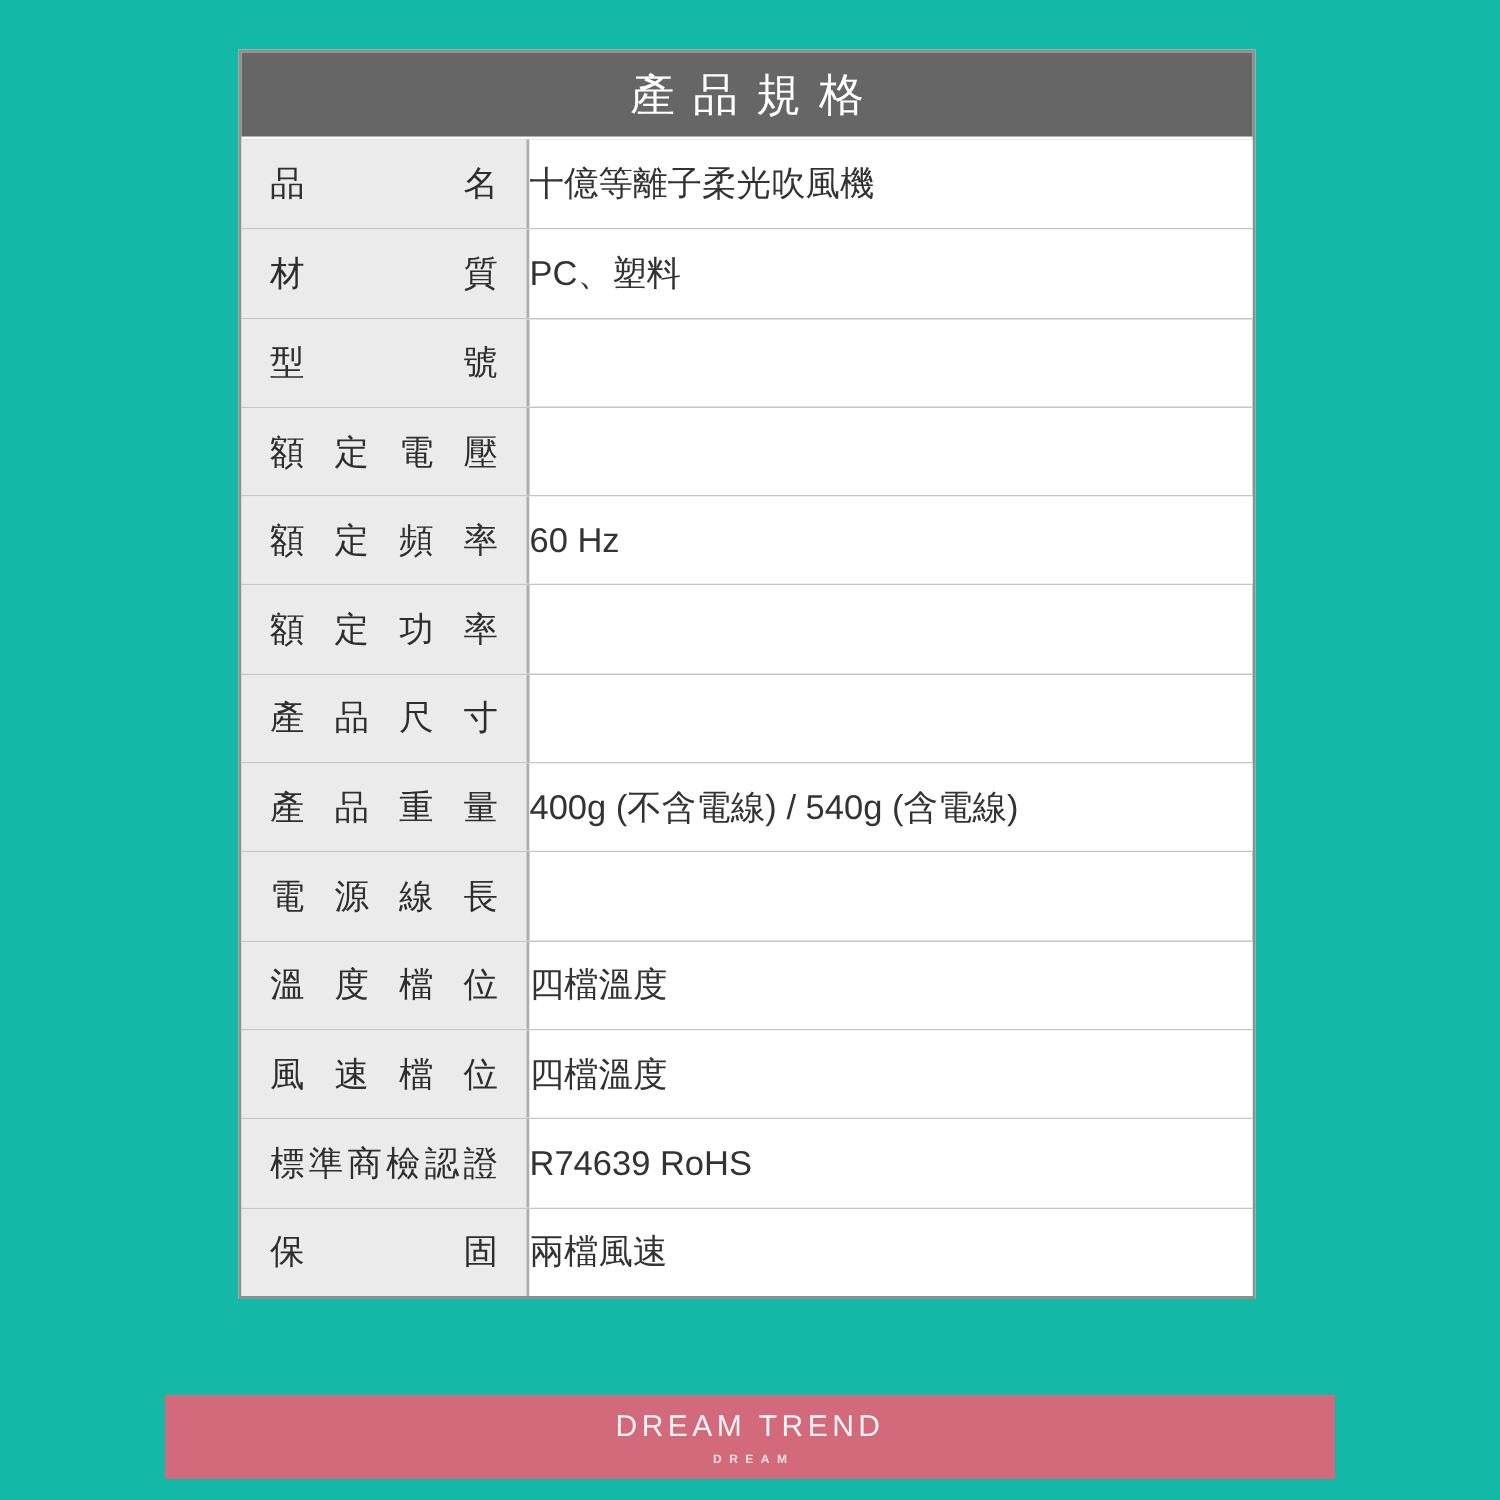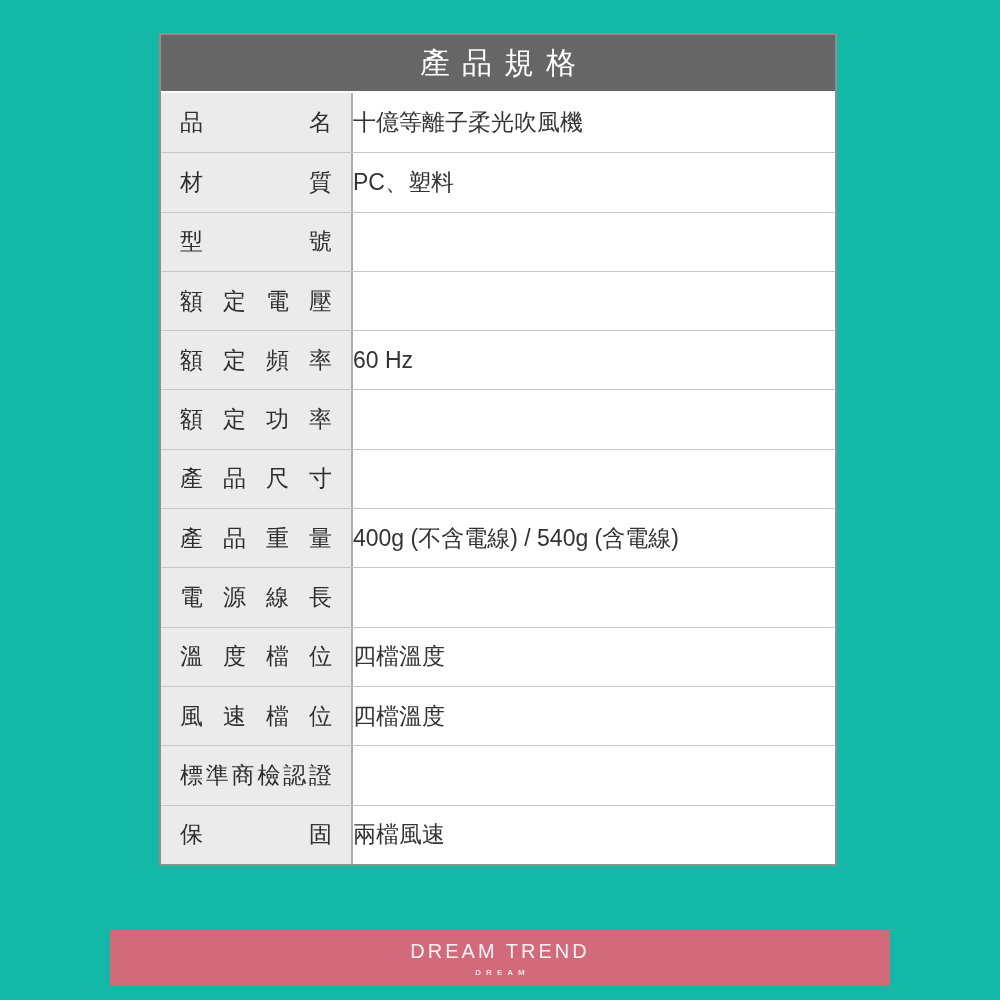--- a/index.html
+++ b/index.html
@@ -237,20 +237,21 @@
       <div class="cell-label">
         <span class="justify-wrap">
               <span>標</span>
               <span>準</span>
               <span>商</span>
               <span>檢</span>
               <span>認</span>
               <span>證</span>
             </span>
       </div>
+      <div class="cell-value">R74639 RoHS</div>
     </div>
 
     <div class="spec-row">
       <div class="cell-label">
         <span class="justify-wrap">
               <span>保</span>
               <span>固</span>
             </span>
       </div>
       <div class="cell-value">兩檔風速</div>

